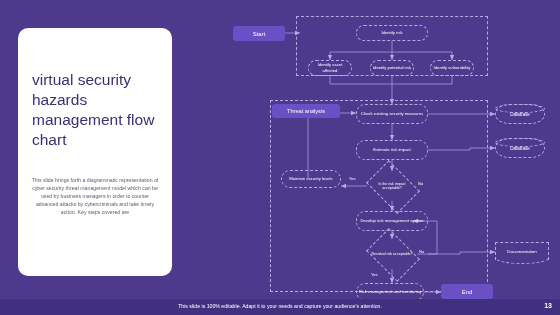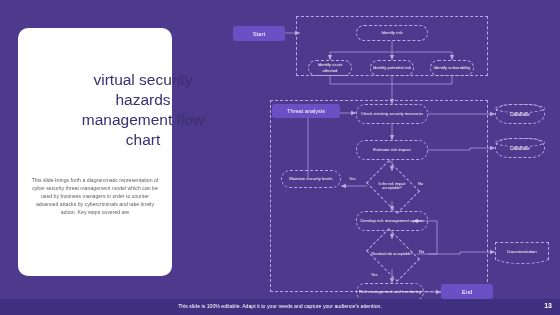--- a/index.html
+++ b/index.html
@@ -13,21 +13,21 @@
     background:#4d3a8c;
   }
   
   .card{
     position:absolute;left:18px;top:28px;width:154px;height:248px;
     background:#ffffff;border-radius:10px;
   }
   .card-title{
     position:absolute;left:14px;top:42px;width:126px;
     color:#3b2e72;font-size:15.5px;line-height:20px;
-    text-align:center;font-weight:400;margin-left:48px;
+    font-weight:400;
   }
   .card-body{
     position:absolute;left:12px;top:148px;width:130px;
     color:#5d5d6b;font-size:5.2px;line-height:8px;text-align:center;
   }
   
   .node{
     position:absolute;box-sizing:border-box;
     border:1px dashed #b9a8e6;
     color:#ffffff;display:flex;align-items:center;justify-content:center;

